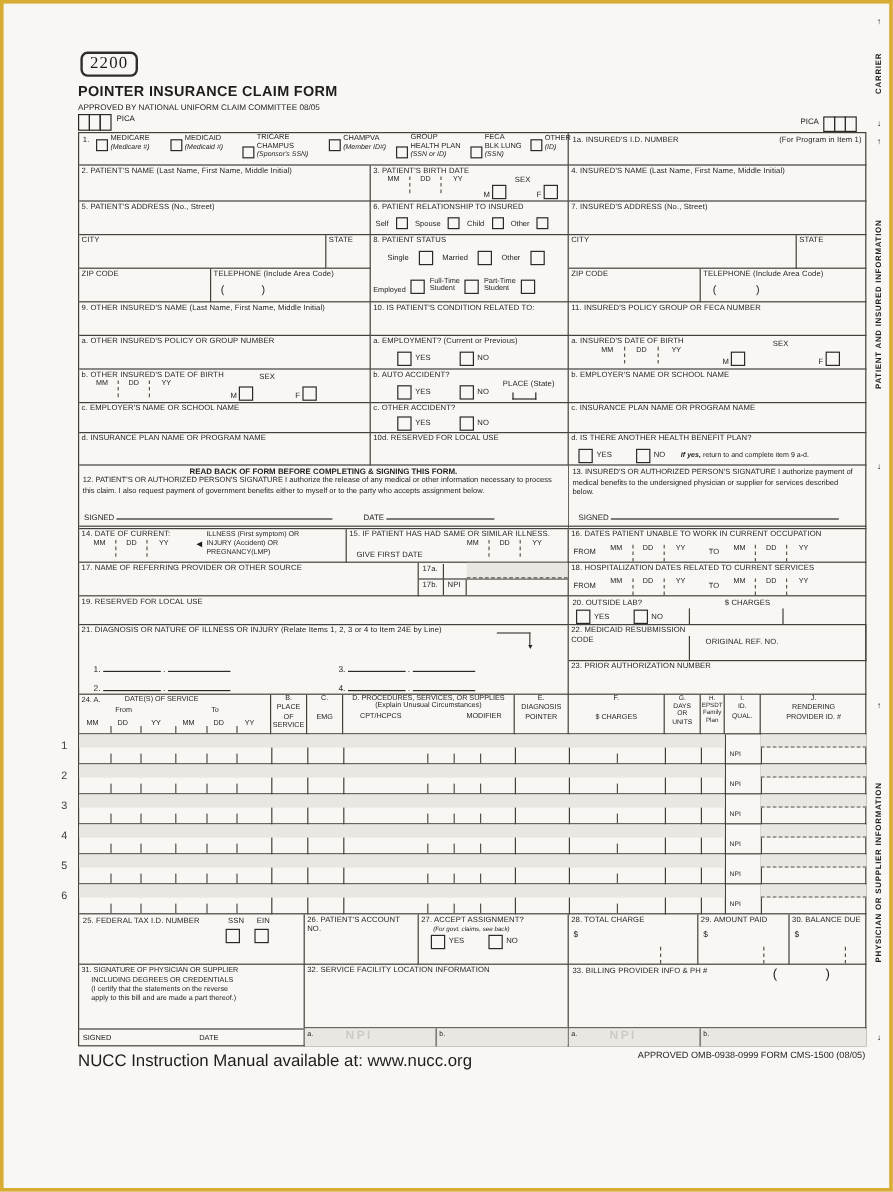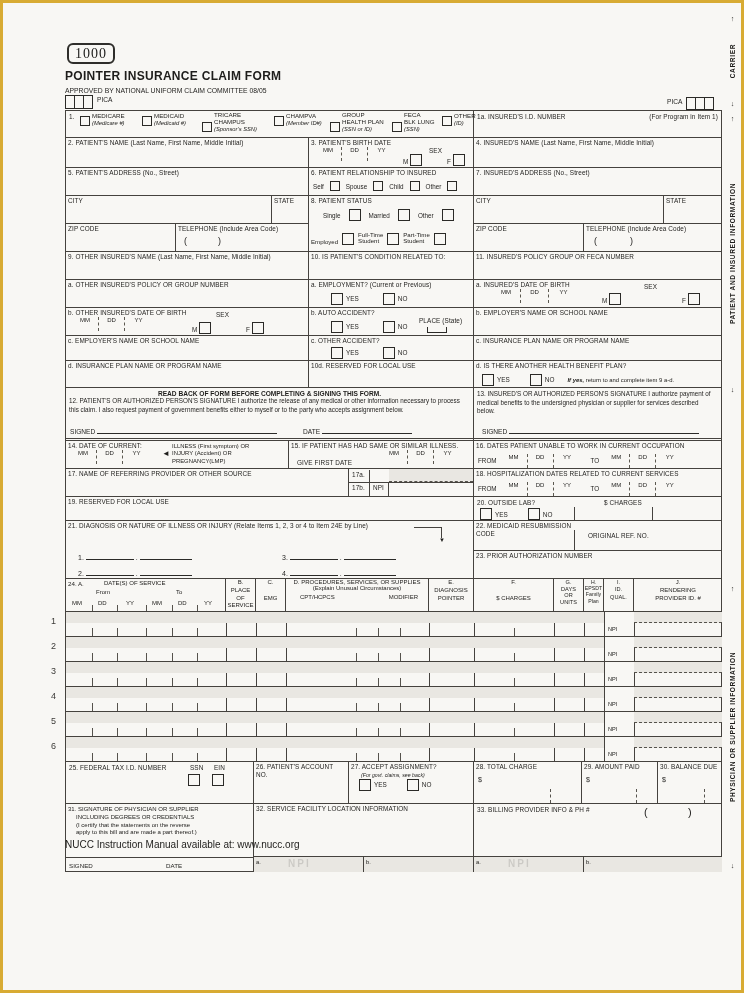--- a/index.html
+++ b/index.html
@@ -34,21 +34,21 @@
   .srow{position:relative;height:25px;border-bottom:1px solid var(--ln)}
   .npi{font-size:5.6px;position:absolute;left:542px;top:14px}
   .rnum{position:absolute;font-size:9px;color:#3c3b38}
   .parenbig{font-size:11px;font-weight:normal}
 </style>
 </head>
 <body>
 
 <div class="page">
 
-  <div class="a" style="left:64px;top:40px;width:48px;height:21px;border:2px solid #2f2e2b;border-radius:6px;text-align:center;font:14px 'Liberation Serif',serif;letter-spacing:1px;padding-top:1px">1000</div>
+  <div class="a" style="left:64px;top:40px;width:48px;height:21px;border:2px solid #2f2e2b;border-radius:6px;text-align:center;font:14px 'Liberation Serif',serif;letter-spacing:1px;padding-top:1px">2200</div>
   <div class="a b" style="left:62px;top:66px;font-size:12px;letter-spacing:.3px">POINTER INSURANCE CLAIM FORM</div>
   <div class="a" style="left:62px;top:84px;font-size:6.8px">APPROVED BY NATIONAL UNIFORM CLAIM COMMITTEE 08/05</div>
 
   <div class="a" style="left:62px;top:92px;display:flex">
     <span class="cb" style="width:10px;height:14px"></span>
       <span class="cb" style="width:10px;height:14px;margin-left:-1px"></span>
       <span class="cb" style="width:10px;height:14px;margin-left:-1px"></span>
     <span style="font-size:6.6px;margin:1px 0 0 4px">PICA</span>
   </div>
   <div class="a" style="left:664px;top:94px;display:flex">
@@ -661,15 +661,16 @@
     <span class="arr">↑</span>
     <span class="vt">PATIENT AND INSURED INFORMATION</span>
     <span class="arr">↓</span>
   </div>
   <div class="a vert" style="left:721px;top:582px;height:284px;width:17px">
     <span class="arr">↑</span>
     <span class="vt">PHYSICIAN OR SUPPLIER INFORMATION</span>
     <span class="arr">↓</span>
   </div>
 
-  <div class="a" style="left:62px;top:836px;font-size:10px">NUCC Instruction Manual available at: www.nucc.org</div>
+  <div class="a" style="left:62px;top:872px;font-size:14px">NUCC Instruction Manual available at: www.nucc.org</div>
+  <div class="a" style="left:338px;top:872px;width:380px;text-align:right;font-size:7.6px">APPROVED OMB-0938-0999 FORM CMS-1500 (08/05)</div>
 
 </div>
 
 </body></html>

